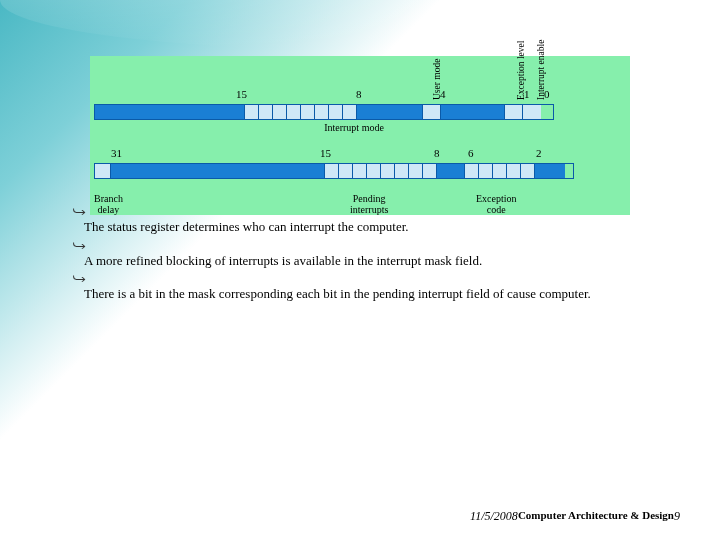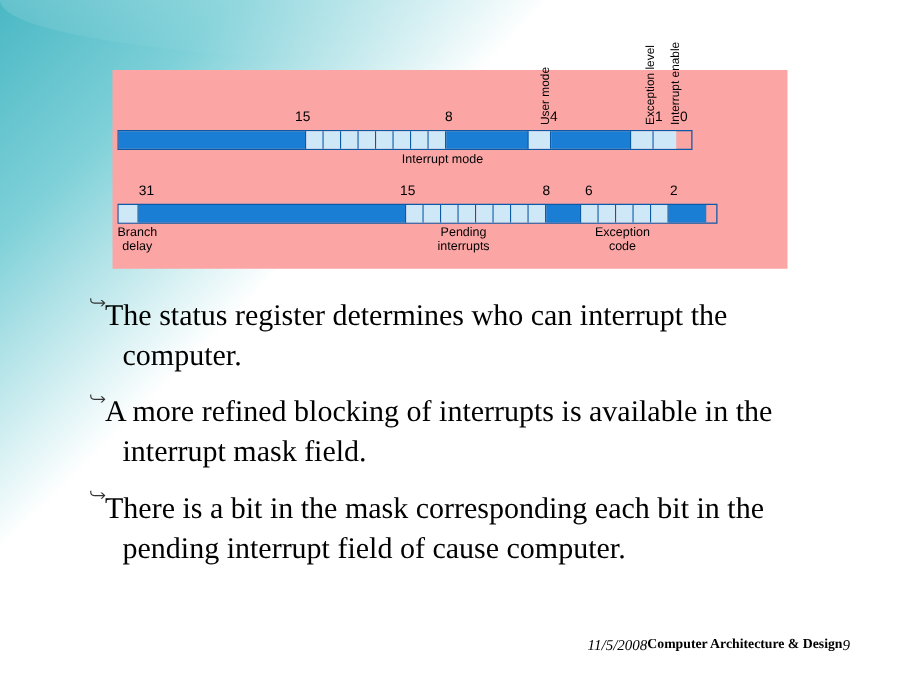--- a/index.html
+++ b/index.html
@@ -18,25 +18,25 @@
     opacity: 0.5;
   }
   .slide {
     position: absolute;
     top: 0; left: 0; right: 0; bottom: 0;
     padding: 56px 80px 20px 80px;
     display: flex;
     flex-direction: column;
   }
   .diagram {
-    background: #fca5a5;
+    background: #86efac;
     padding: 6px 4px 10px 4px;
     margin: 0 auto;
     width: 540px;
-    font-family: Liberation Sans, sans-serif;
+    font-family: Liberation Serif, serif;
     font-size: 11px;
     color: #000;
   }
   .row { position: relative; margin-bottom: 4px; }
   .toplabels { display: flex; height: 38px; position: relative; }
   .toplabels .tick { position: absolute; bottom: 0; font-size: 11px; }
   .vlabel {
     position: absolute;
     transform: rotate(-90deg);
     transform-origin: left bottom;
@@ -48,25 +48,24 @@
     display: flex;
     height: 16px;
     border: 1px solid #0a5aa8;
   }
   .seg { border-right: 1px solid #0a5aa8; }
   .seg:last-child { border-right: none; }
   .fill-dark { background: #1a7fd4; }
   .fill-light { background: #cfe8f7; }
   .caption { text-align: center; font-size: 10px; line-height: 1.1; margin-top: 2px; }
   .botlabels { position: relative; height: 26px; }
-  .botlabels .lbl { position: absolute; top: 2px; font-size: 10px; text-align: center; line-height: 1.1; }
+  .botlabels .lbl { position: absolute; top: 14px; font-size: 10px; text-align: center; line-height: 1.1; }
 
   .bullets {
-    margin-top: 22px;
-    font-size: 24px;
+    font-size: 13px;
     line-height: 1.35;
     color: #000;
   }
   .bullets p { margin-bottom: 12px; text-indent: -18px; padding-left: 18px; }
   .bullets p::before {
     content: "\2935";
     display: inline-block;
     transform: rotate(270deg) scaleX(-1);
     margin-right: 4px;
     color: #333;

